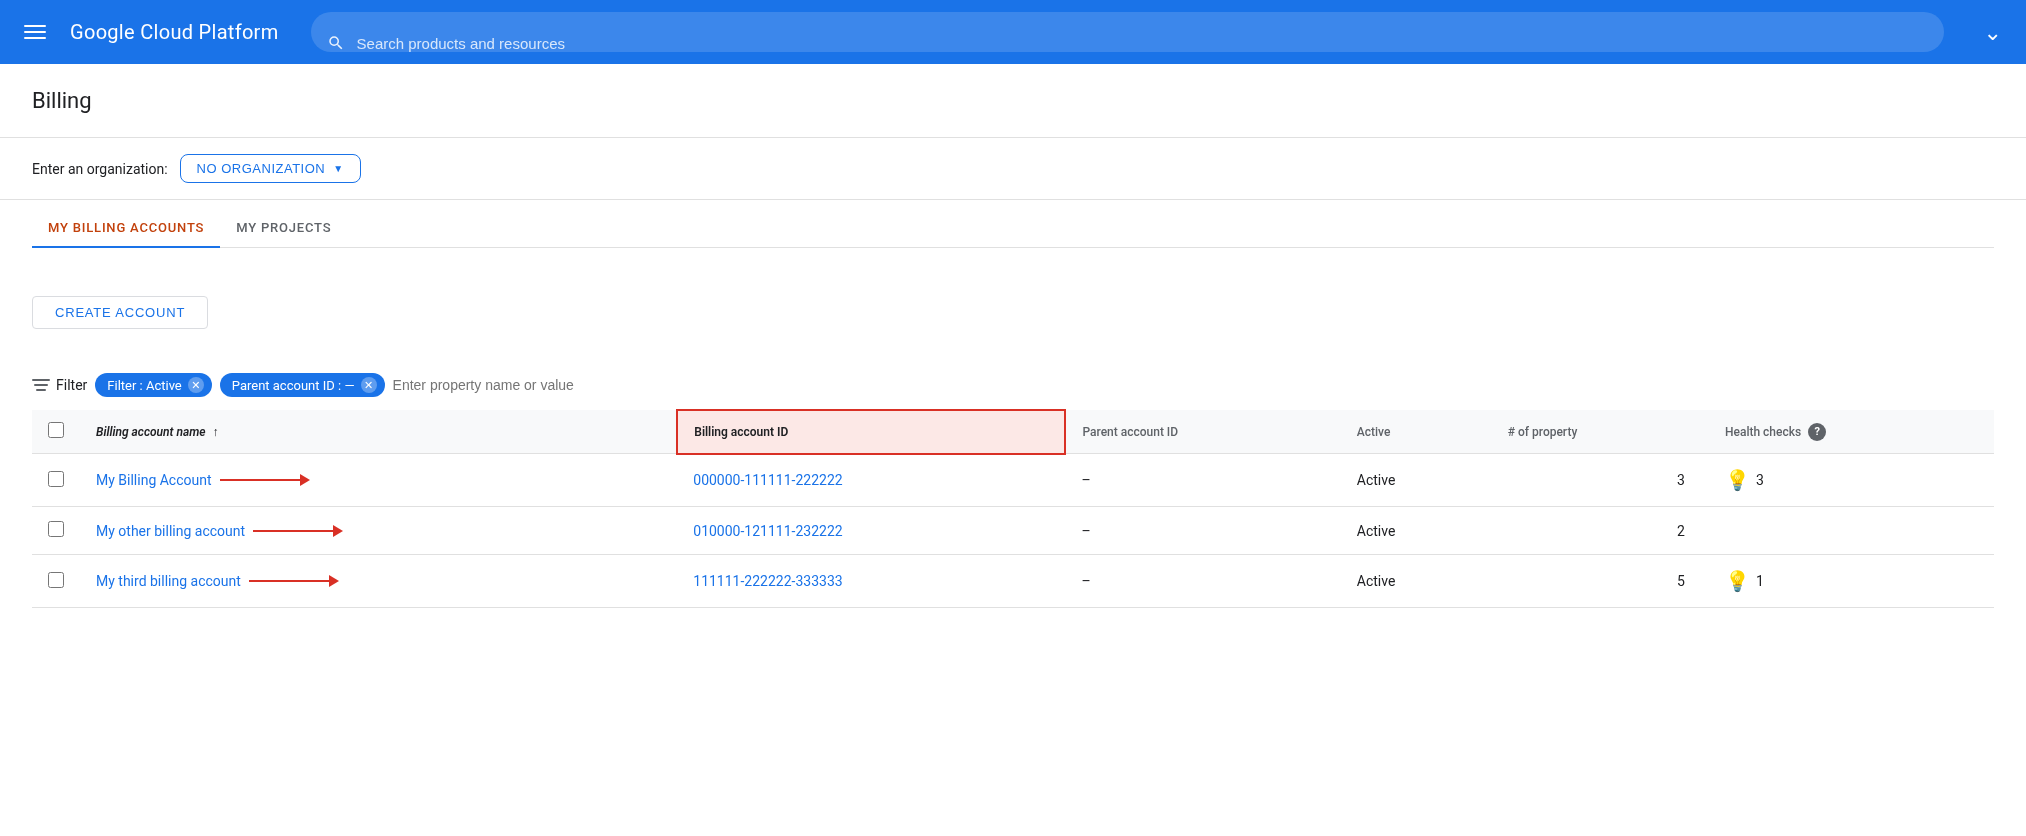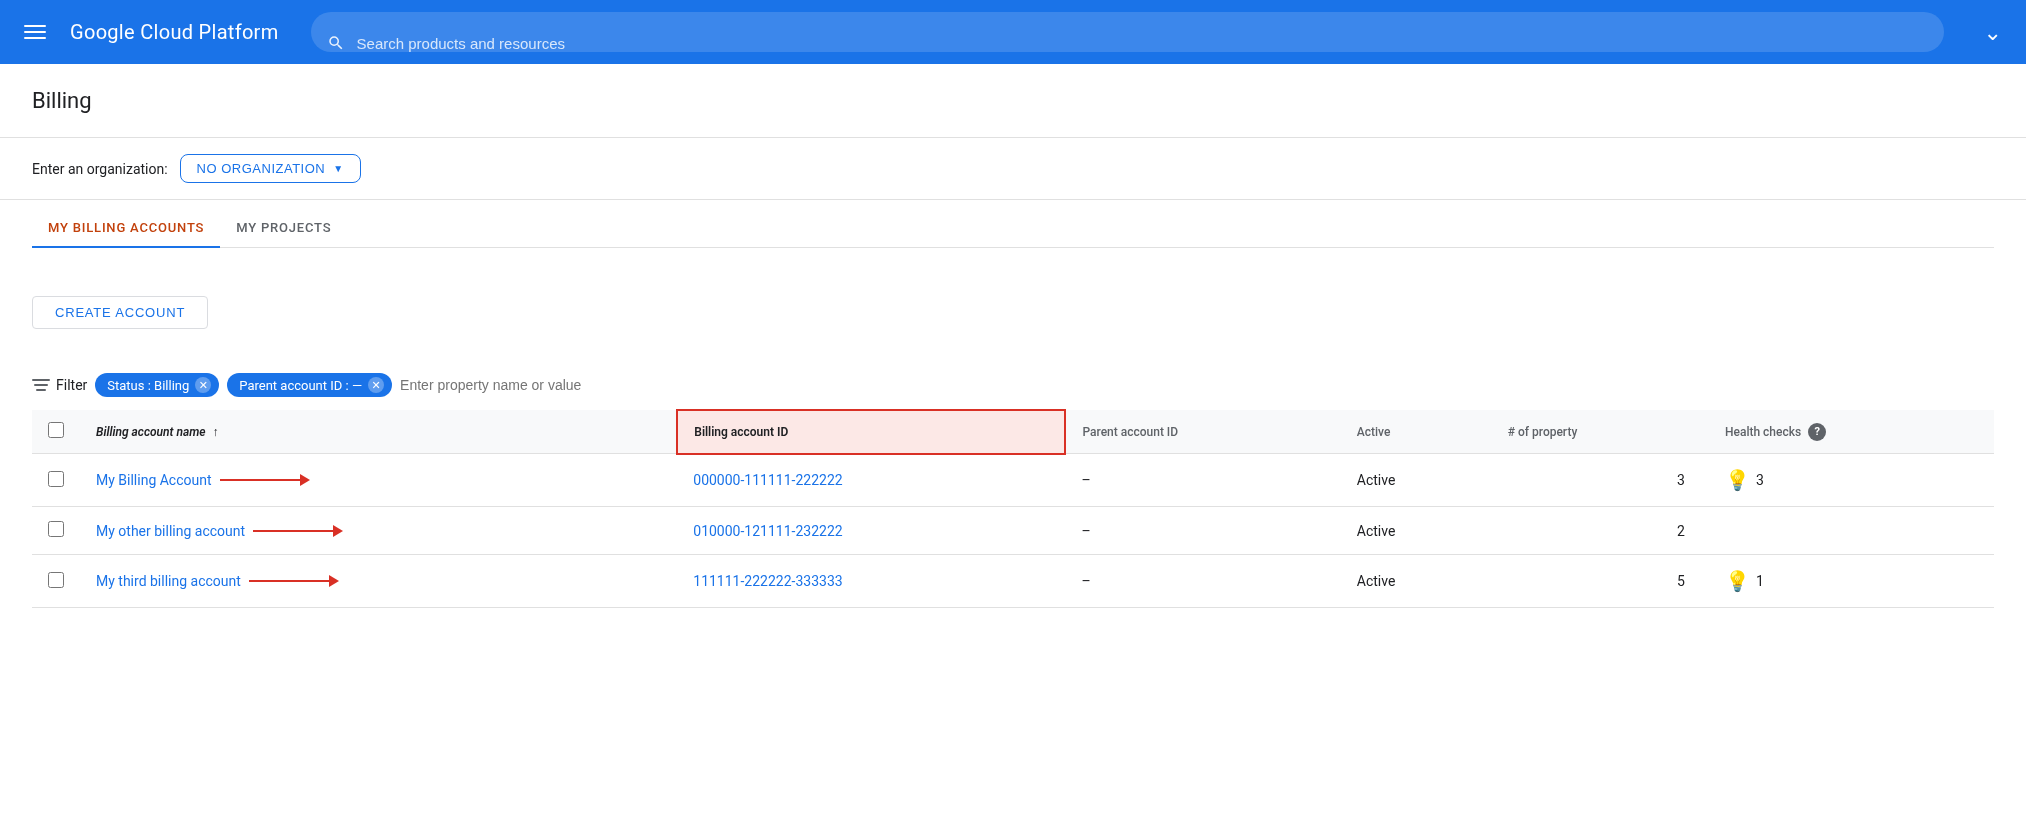--- a/index.html
+++ b/index.html
@@ -355,21 +355,21 @@
   <div class="filter-row">
     <div class="filter-label">
       <div class="filter-icon">
         <span style="width:18px; height:2px;"></span>
         <span style="width:14px; height:2px; margin-left:2px;"></span>
         <span style="width:10px; height:2px; margin-left:4px;"></span>
       </div>
       <span>Filter</span>
     </div>
     <div class="filter-chip">
-      <span>Status : Billing</span>
+      <span>Filter : Active</span>
       <span class="chip-x">✕</span>
     </div>
     <div class="filter-chip">
       <span>Parent account ID : —</span>
       <span class="chip-x">✕</span>
     </div>
     <input class="filter-input" type="text" placeholder="Enter property name or value" style="">
   </div>
 
   <table class="billing-table">

